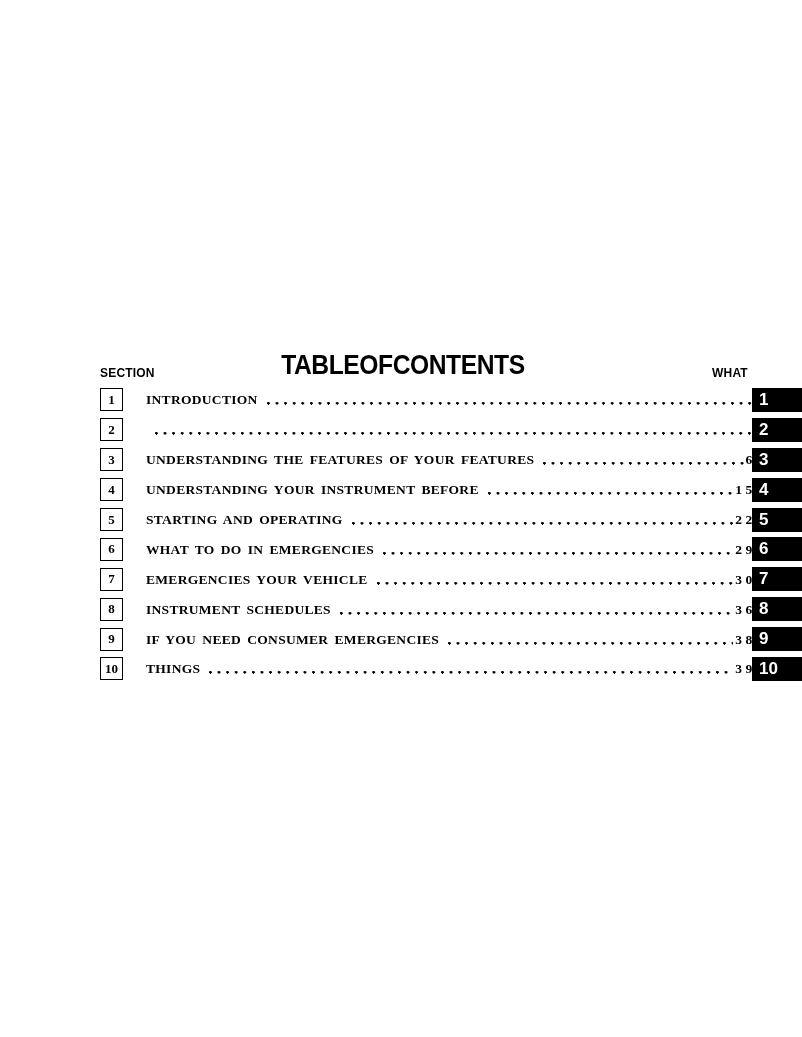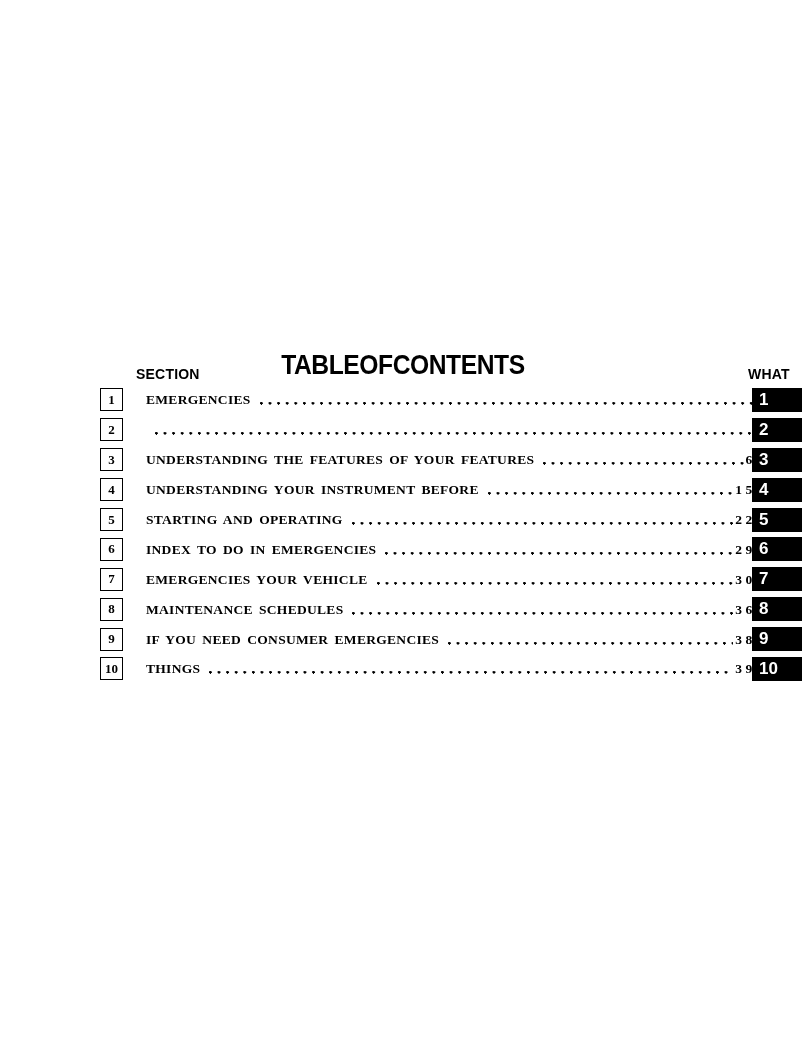--- a/index.html
+++ b/index.html
@@ -24,23 +24,22 @@
     font-size: 28px;
     letter-spacing: -0.5px;
     transform: scaleX(0.88);
     transform-origin: 52% 50%;
     white-space: nowrap;
   }
   .col-label {
     position: absolute;
     font-family: "Liberation Sans", sans-serif;
     font-weight: bold;
-    font-size: 14px;
+    font-size: 12px;
     letter-spacing: 0.2px;
-    margin-left: 36px;
   }
   .section-label { left: 100px; top: 366px; }
   .page-label    { left: 712px; top: 366px; }
 
   .toc { position: absolute; top: 385px; left: 0; width: 100%; }
   .toc-row {
     position: relative;
     height: 29.9px;
     display: flex;
     align-items: center;
@@ -119,21 +118,21 @@
   <div class="col-label section-label">SECTION</div>
   <div class="col-label page-label">WHAT</div>
 
   <div class="toc">
 
     <div class="toc-row">
       <div class="numbox">
           <span>1</span>
         </div>
       <div class="entry-line">
-        <span class="entry-title">EMERGENCIES</span>
+        <span class="entry-title">INTRODUCTION</span>
         <span class="dot-leader"></span>
         <span class="page-number">3</span>
       </div>
       <div class="edge-tab">
           <span>1</span>
         </div>
     </div>
 
     <div class="toc-row">
       <div class="numbox">
@@ -188,21 +187,21 @@
       <div class="edge-tab">
           <span>5</span>
         </div>
     </div>
 
     <div class="toc-row">
       <div class="numbox">
           <span>6</span>
         </div>
       <div class="entry-line">
-        <span class="entry-title">INDEX TO DO IN EMERGENCIES</span>
+        <span class="entry-title">WHAT TO DO IN EMERGENCIES</span>
         <span class="dot-leader"></span>
         <span class="page-number">295</span>
       </div>
       <div class="edge-tab">
           <span>6</span>
         </div>
     </div>
 
     <div class="toc-row">
       <div class="numbox">
@@ -216,21 +215,21 @@
       <div class="edge-tab">
           <span>7</span>
         </div>
     </div>
 
     <div class="toc-row">
       <div class="numbox">
           <span>8</span>
         </div>
       <div class="entry-line">
-        <span class="entry-title">MAINTENANCE SCHEDULES</span>
+        <span class="entry-title">INSTRUMENT SCHEDULES</span>
         <span class="dot-leader"></span>
         <span class="page-number">361</span>
       </div>
       <div class="edge-tab">
           <span>8</span>
         </div>
     </div>
 
     <div class="toc-row">
       <div class="numbox">

